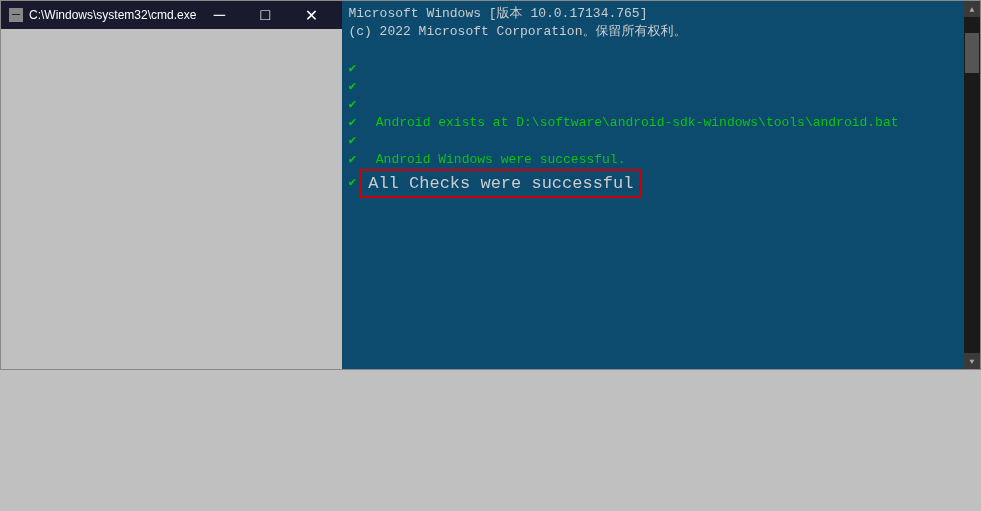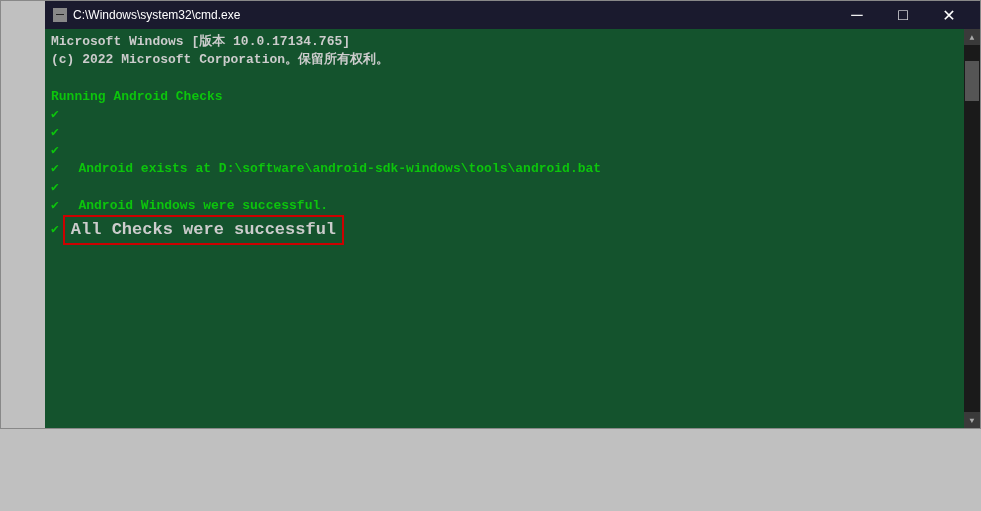--- a/index.html
+++ b/index.html
@@ -8,25 +8,24 @@
       width: 981px;
       height: 511px;
       background: #c0c0c0;
       font-family: 'Courier New', Courier, monospace;
       font-size: 13px;
       overflow: hidden;
     }
 
     .window {
       width: 981px;
-      height: 429px;
-      display: flex;
-      flex-direction: column;
+      height: 370px;
+      display: flex;
+      flex-direction: row;
       border: 1px solid #888;
-      padding-left: 44px;
     }
 
     .title-bar {
       background: #1a1a2e;
       height: 28px;
       display: flex;
       align-items: center;
       justify-content: space-between;
       padding: 0 8px;
       flex-shrink: 0;
@@ -66,25 +65,24 @@
       color: #ffffff;
       font-size: 16px;
       cursor: pointer;
       display: flex;
       align-items: center;
       justify-content: center;
       font-family: 'Segoe UI', Arial, sans-serif;
     }
 
     .terminal-body {
-      background: #14532d;
+      background: #0c4a6e;
       flex: 1;
       display: flex;
       overflow: hidden;
-      font-weight: bold;
     }
 
     .terminal-content {
       flex: 1;
       padding: 4px 6px;
       color: #cccccc;
       font-size: 13px;
       line-height: 1.4;
       overflow: hidden;
     }
@@ -171,23 +169,20 @@
     <div class="terminal-content">
 
       <div class="line">
         <span>Microsoft Windows [版本 10.0.17134.765]</span>
       </div>
       <div class="line">
         <span>(c) 2022 Microsoft Corporation。保留所有权利。</span>
       </div>
       <div class="line">&nbsp;</div>
       <div class="line">
-        <span class="green">Running Android Checks</span>
-      </div>
-      <div class="line">
         <span class="check-mark">✔</span>
       </div>
       <div class="line">
         <span class="check-mark">✔</span>
       </div>
       <div class="line">
         <span class="check-mark">✔</span>
       </div>
       <div class="line">
         <span class="check-mark">✔</span>

